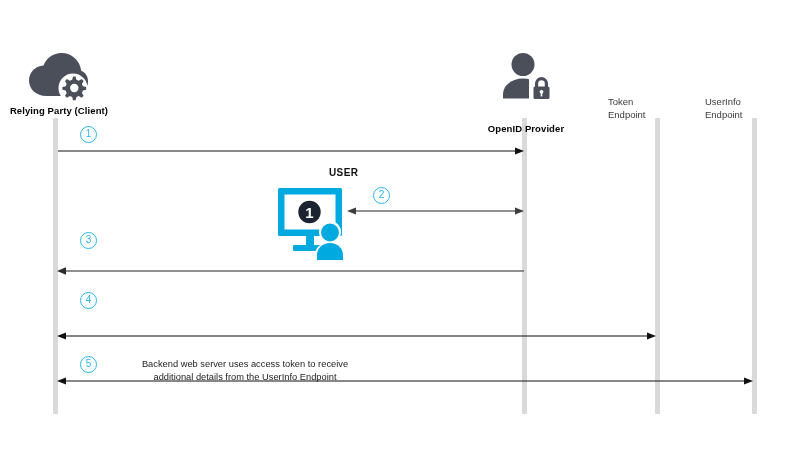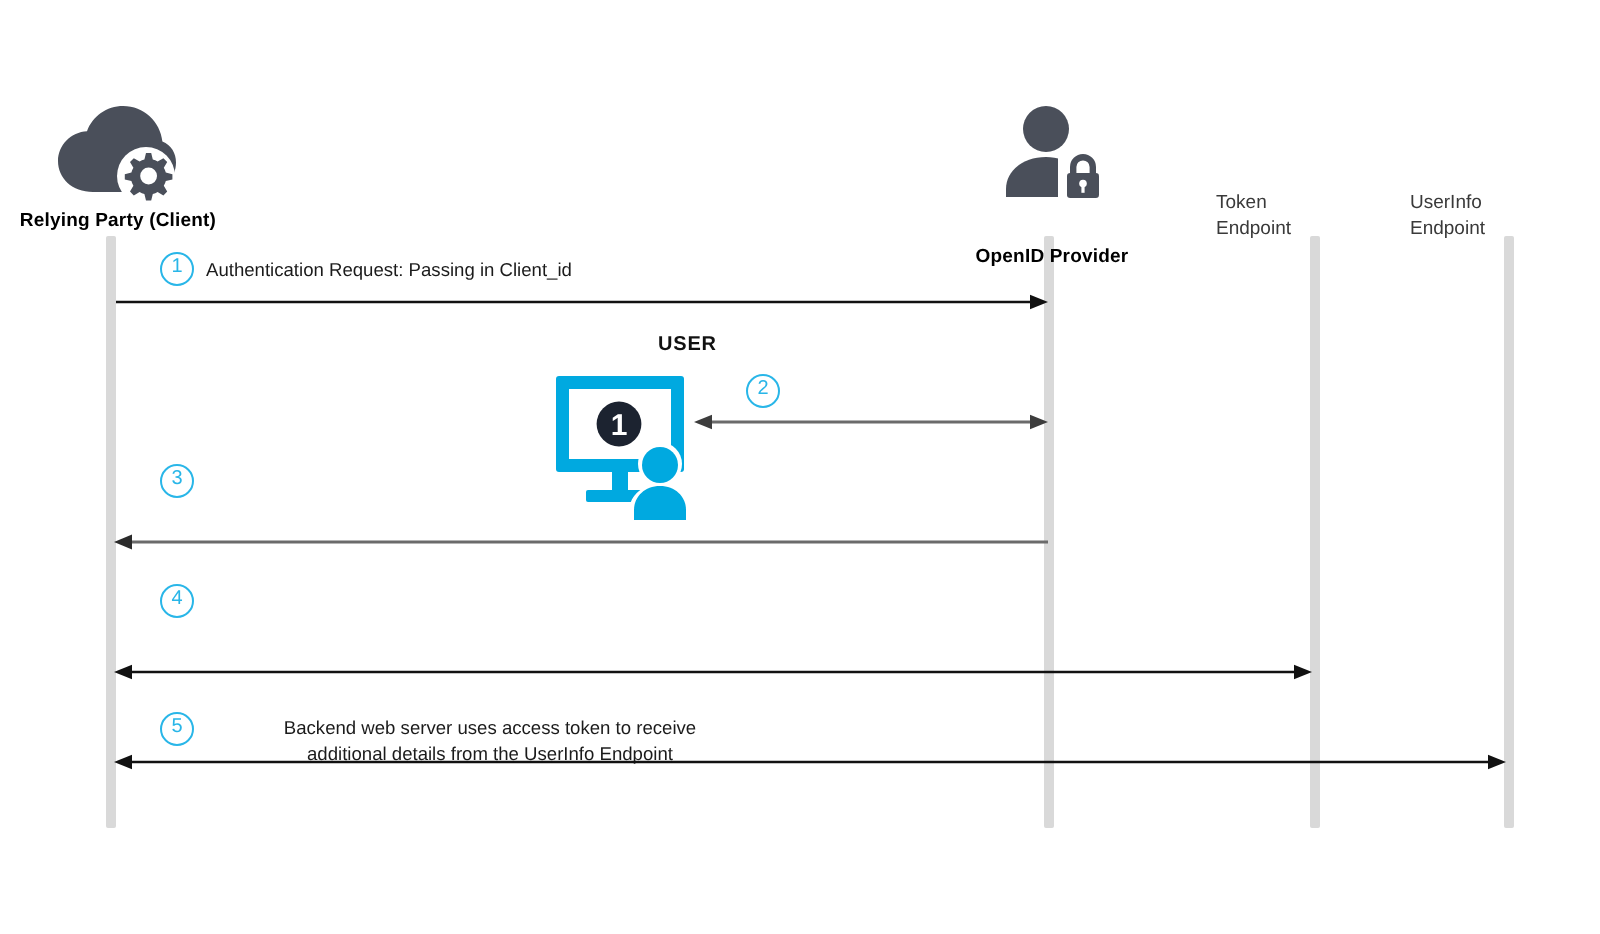--- a/index.html
+++ b/index.html
@@ -133,21 +133,20 @@
     <div>Token</div>
     <div>Endpoint</div>
   </div>
 
   <div class="endpoint-label" style="left:705px; top:95px; width:100px;">
     <div>UserInfo</div>
     <div>Endpoint</div>
   </div>
 
   <div class="step-num" style="left:80px; top:126px;">1</div>
-  <div class="msg-text left" style="left:103px; top:129px; width:330px;">Authentication Request: Passing in Client_id</div>
   <svg class="arrow-svg" style="left:0px; top:144px; width:800px; height:14px;">
     <line x1="58" y1="7" x2="518" y2="7" stroke="#111111" stroke-width="1.2"></line>
     <polygon points="524,7 515,3.4 515,10.6" fill="#111111"></polygon>
   </svg>
 
   <div class="user-label" style="left:299px; top:167px;margin-left:30px;">USER</div>
   <div class="icon-wrap" style="left:276px; top:186px; width:74px; height:76px;">
     <svg width="74" height="76" viewBox="0 0 74 76">
       <rect x="2" y="2" width="64" height="48" rx="1.5" fill="#00a9e0"></rect>
       <rect x="8.5" y="8.5" width="51" height="35" fill="#ffffff"></rect>

